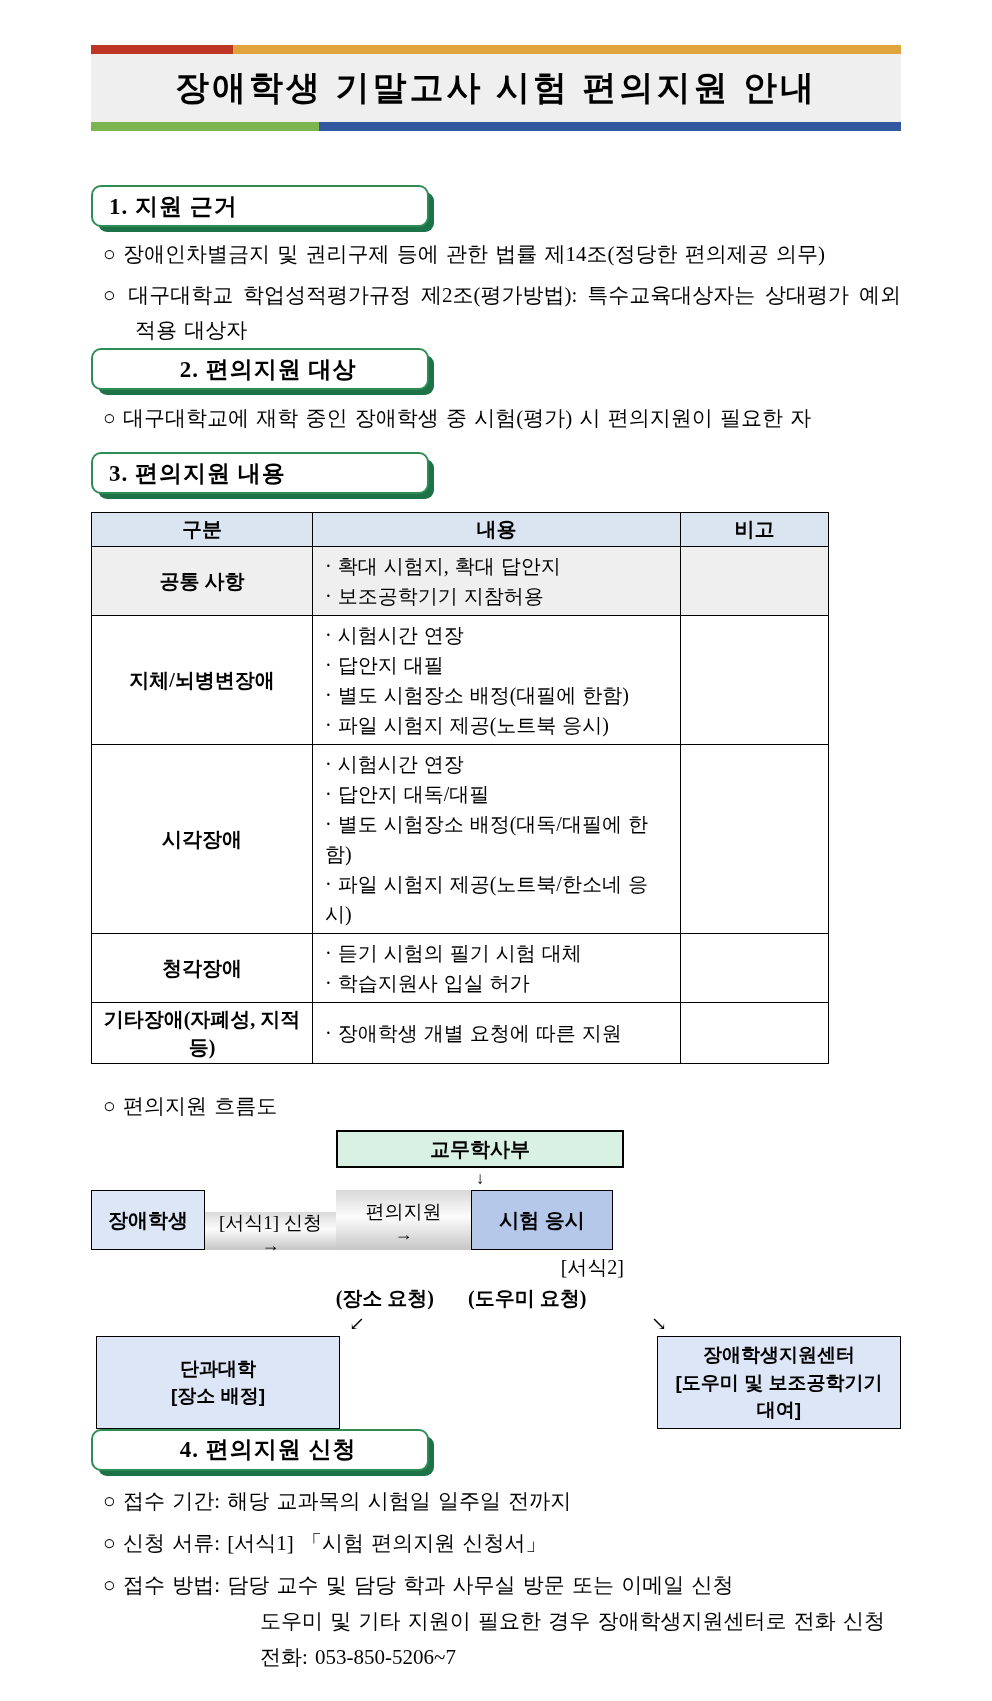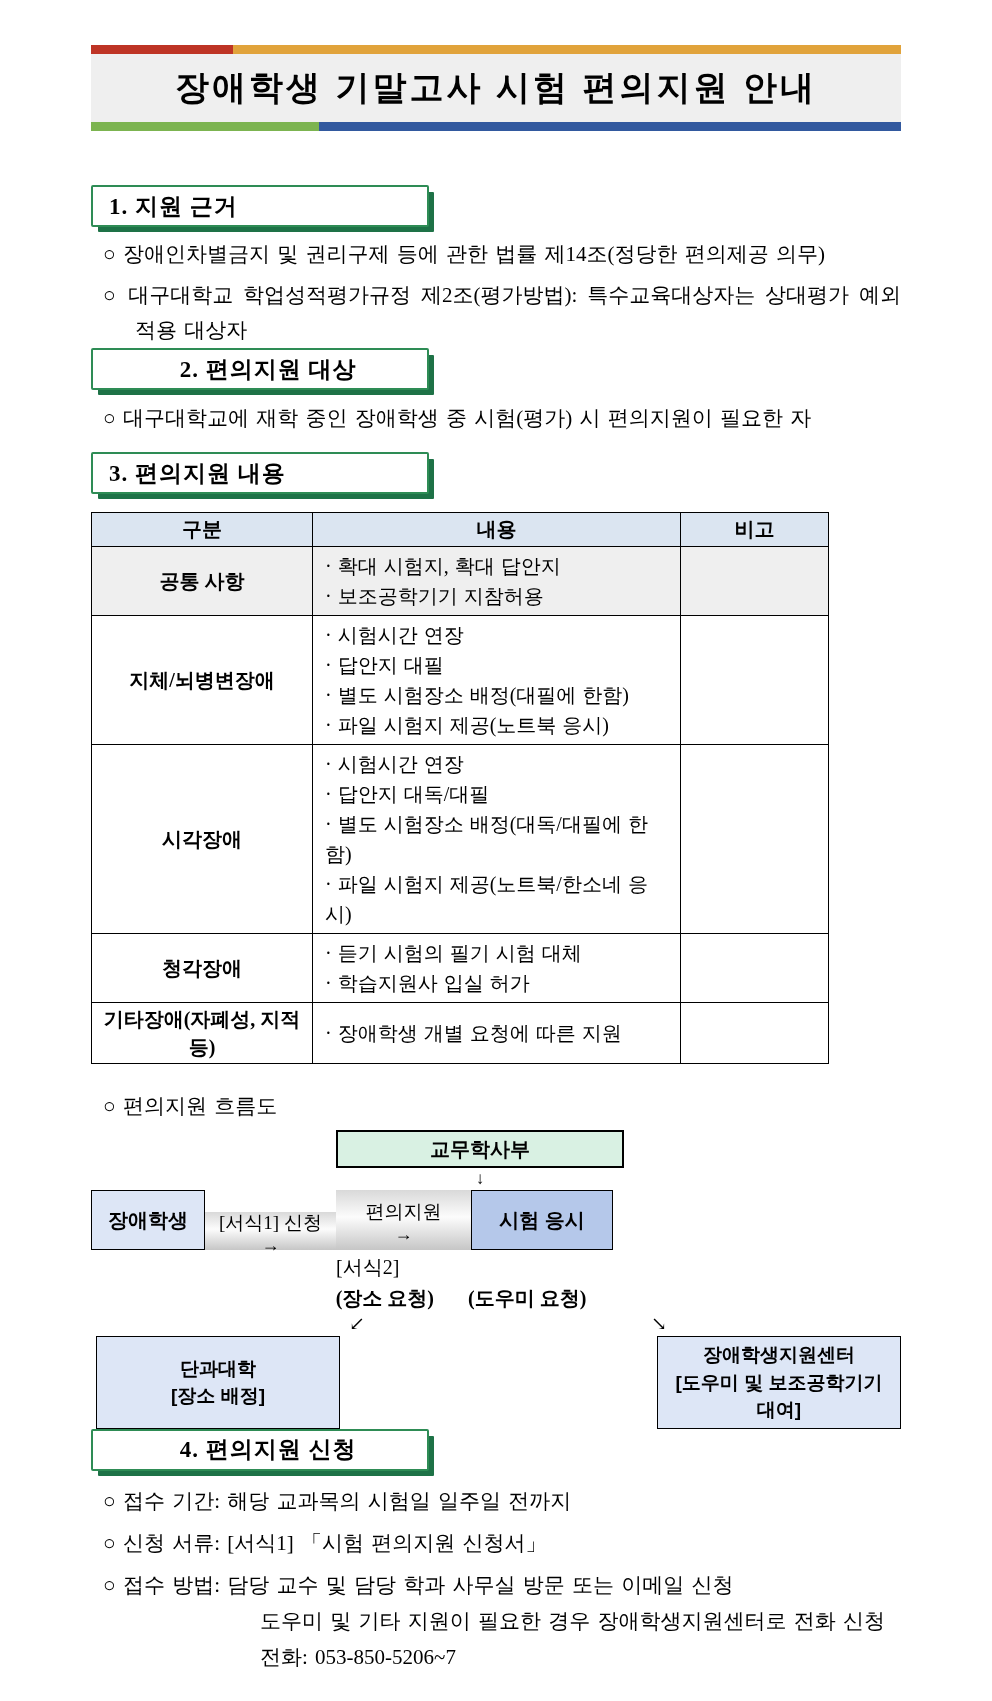--- a/index.html
+++ b/index.html
@@ -25,21 +25,21 @@
   .bar-bottom .seg2{flex:1;background:var(--bar-blue);}
   .banner-body{background:var(--banner-bg);height:68px;display:flex;align-items:center;justify-content:center;}
   .banner-title{
     font-family:"Liberation Sans","DejaVu Sans",sans-serif;
     font-weight:bold;font-size:34px;letter-spacing:3px;margin:0;
   }
 
   
   .sec-header{
     width:338px;height:42px;background:#fff;
-    border:2px solid var(--header-border);border-radius:2px;
+    border:2px solid var(--header-border);border-radius:10px;
     box-shadow:6px 6px 0 -1px var(--header-shadow);
     display:flex;align-items:center;padding-left:16px;
     font-size:23px;font-weight:bold;letter-spacing:1px;
   }
   .mt54{margin-top:54px;} .mt30{justify-content:center;} .mt36{margin-top:16px;}
 
   
   .bullets{margin-top:10px;padding-left:12px;font-size:21px;line-height:35px;}
   .bullet{padding-left:32px;text-indent:-32px;text-align:justify;word-spacing:2px;}
   .bullet + .bullet{margin-top:6px;}
@@ -72,21 +72,21 @@
   .flow-mid{display:flex;height:60px;}
   .w114{width:114px;background:var(--box-light);}
   .w288{width:288px;background:var(--box-mid);}
   .w142{width:142px;background:var(--box-dark);}
   .band{
     display:flex;flex-direction:column;align-items:center;justify-content:center;gap:2px;
     font-size:19px;background:linear-gradient(180deg,#d9d9d9 0%,#fcfcfc 45%,#c6c6c6 100%);
   }
   .band.b1{width:131px;margin-top:22px;} .band.b2{width:135px;}
   .band .arr{font-size:18px;line-height:14px;}
-  .under-center{width:288px;margin-left:245px;text-align:left;}
+  .under-center{width:288px;margin-left:245px;text-align:right;}
   .form2{margin-top:4px;font-size:20px;line-height:26px;}
   .req-row{width:340px;margin-left:200px;margin-top:4px;display:flex;justify-content:center;gap:34px;
     font-size:20px;font-weight:bold;line-height:28px;}
   .diag{position:relative;height:24px;font-size:19px;}
   .diag .dl{position:absolute;left:258px;top:0;}
   .diag .dr{position:absolute;left:560px;top:0;}
   .flow-bottom{display:flex;justify-content:space-between;}
   .bbox{
     width:244px;min-height:62px;background:var(--box-light);border:1.5px solid #000;
     display:flex;flex-direction:column;align-items:center;justify-content:center;

